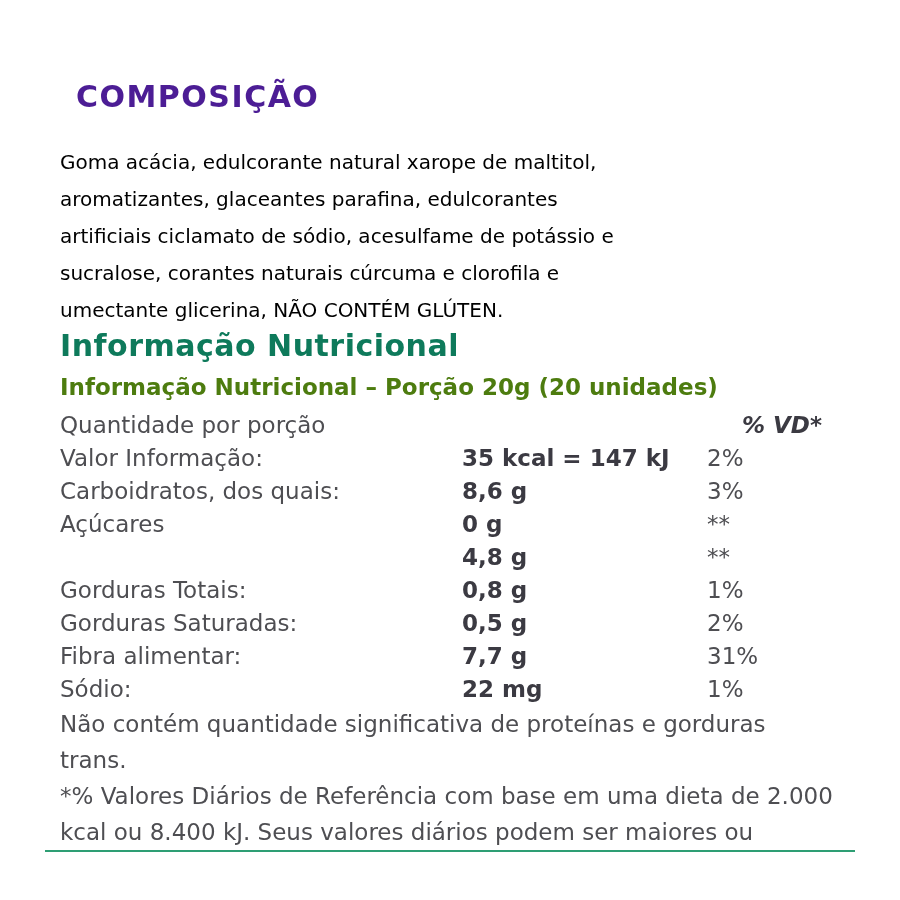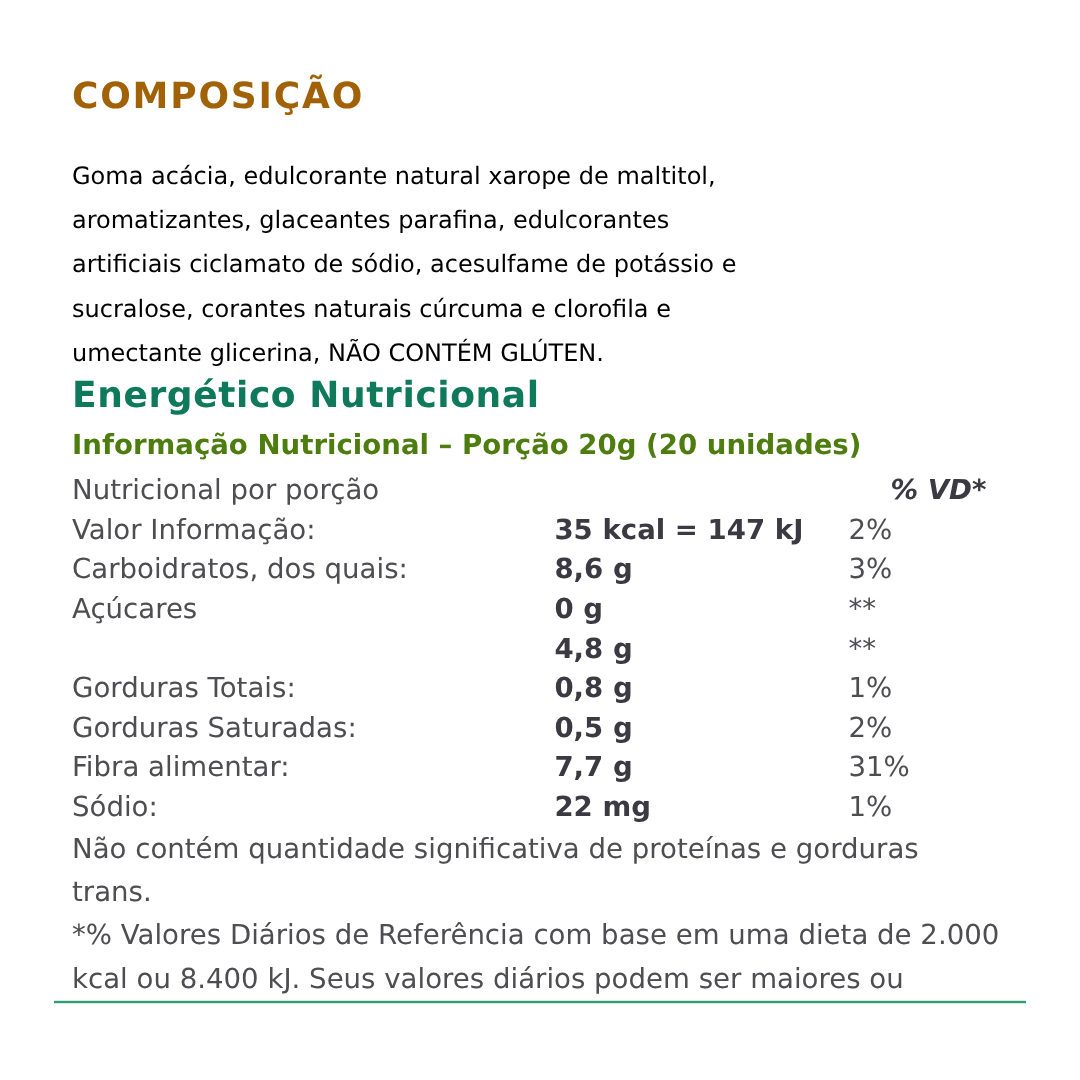--- a/index.html
+++ b/index.html
@@ -15,25 +15,25 @@
     -webkit-font-smoothing: antialiased;
   }
   .page {
     box-sizing: border-box;
     width: 900px;
     height: 900px;
     padding: 62px 78px 0 60px;
     background: #ffffff;
   }
   .comp-title {
-    margin: 0;
+    margin: 16px;
     font-size: 30px;
     font-weight: bold;
     letter-spacing: 1.5px;
-    color: #a16207;
+    color: #4c1d95;
     line-height: 38px;
   }
   .para {
     margin-top: 28px;
     font-size: 20px;
     line-height: 37px;
     color: #000000;
     white-space: nowrap;
   }
   .nutri-title {
@@ -96,28 +96,28 @@
   <h1 class="comp-title">COMPOSIÇÃO</h1>
 
   <div class="para">
     <div>Goma acácia, edulcorante natural xarope de maltitol,</div>
     <div>aromatizantes, glaceantes parafina, edulcorantes</div>
     <div>artificiais ciclamato de sódio, acesulfame de potássio e</div>
     <div>sucralose, corantes naturais cúrcuma e clorofila e</div>
     <div>umectante glicerina, NÃO CONTÉM GLÚTEN.</div>
   </div>
 
-  <h2 class="nutri-title">Energético Nutricional</h2>
+  <h2 class="nutri-title">Informação Nutricional</h2>
 
   <div class="subtitle">Informação Nutricional – Porção 20g (20 unidades)</div>
 
   <div class="table">
 
     <div class="row header">
-      <div class="label">Nutricional por porção</div>
+      <div class="label">Quantidade por porção</div>
       <div class="value"></div>
       <div class="dv-head">% VD*</div>
     </div>
 
     <div class="row">
       <div class="label">Valor Informação:</div>
       <div class="value">35 kcal = 147 kJ</div>
       <div class="dv">2%</div>
     </div>
 

